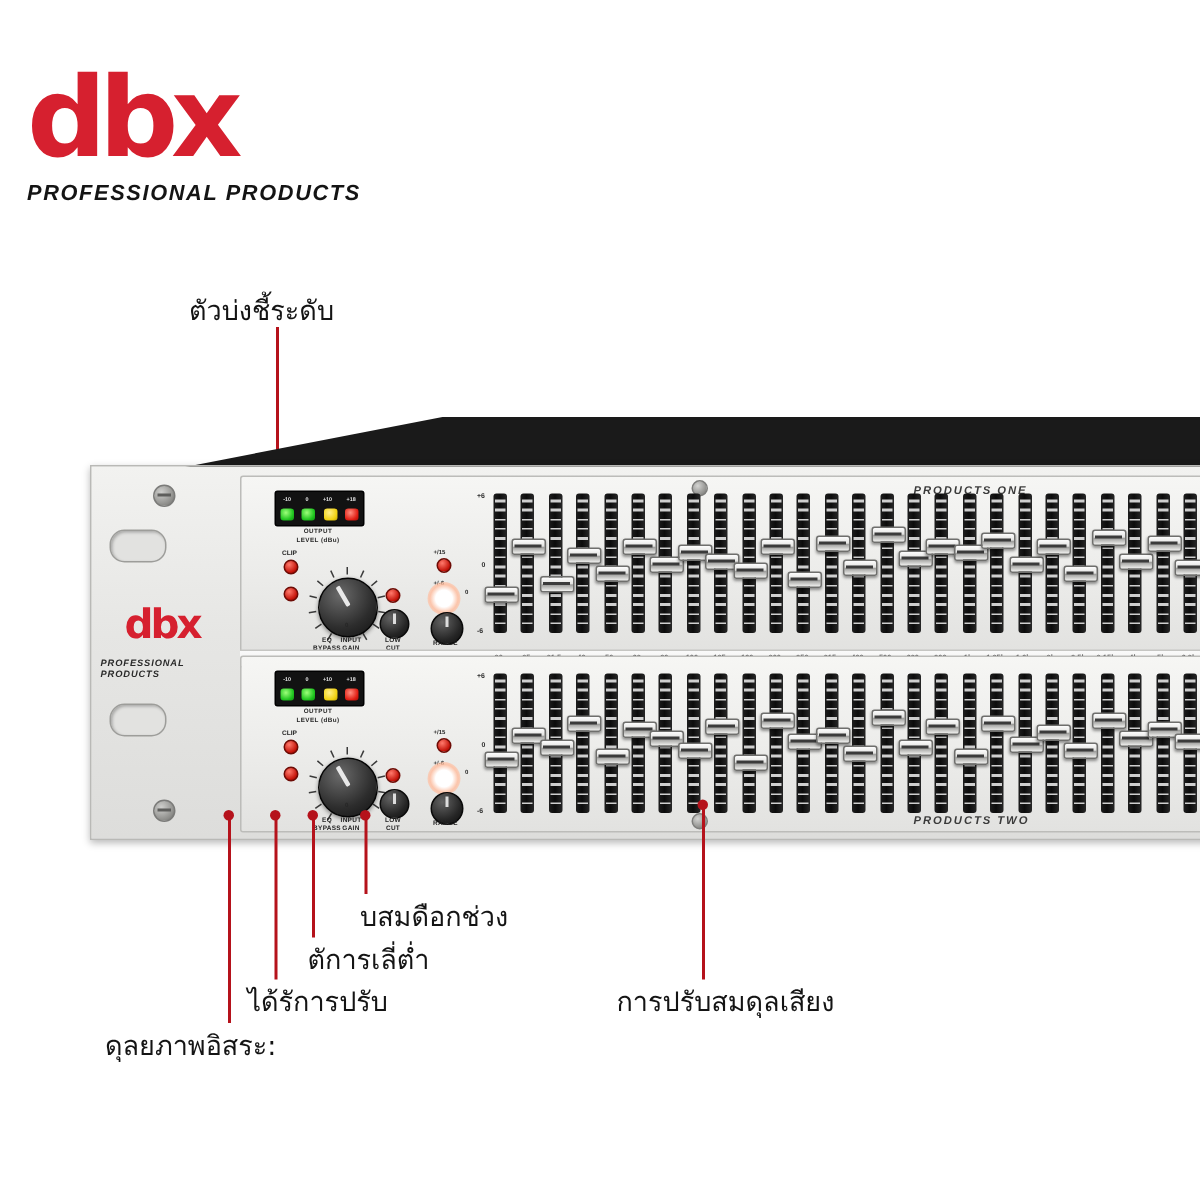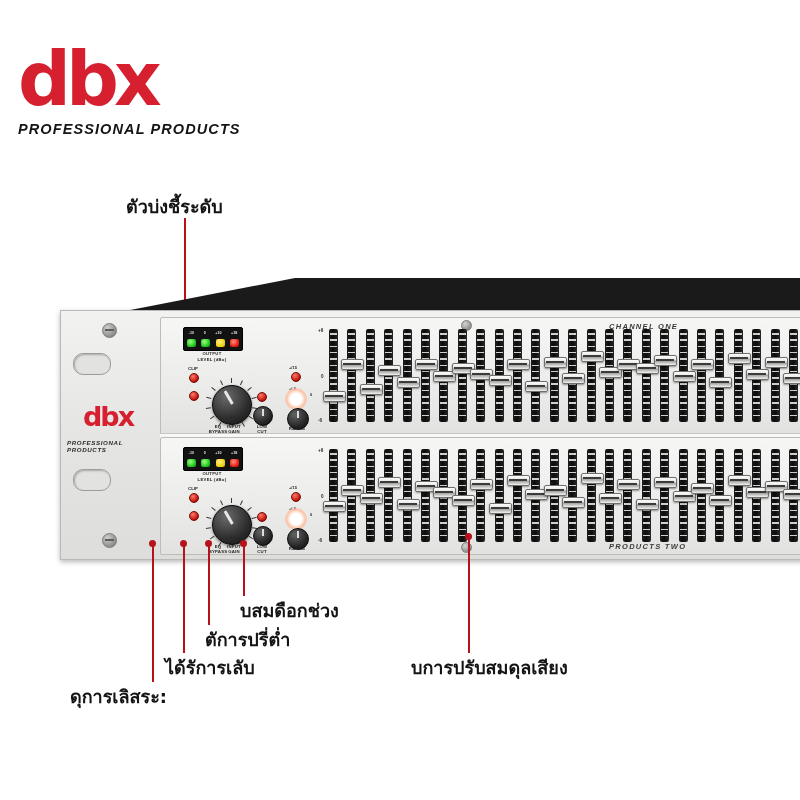--- a/index.html
+++ b/index.html
@@ -17,21 +17,21 @@
   }
   #brand .tag{
     margin-top:5px;
     font-family:"Liberation Sans",sans-serif;
     font-weight:bold;font-style:italic;font-size:14.5px;
     letter-spacing:1.1px;color:#141414;
   }
 
   
   .anno{
-    position:absolute;color:#141414;font-weight:bold;
+    position:absolute;color:#141414;font-weight:normal;
     font-family:"DejaVu Sans","Liberation Sans",sans-serif;
     font-size:18px;white-space:nowrap;
   }
   .leader{position:absolute;background:#b5121b;width:2px;}
   .dot{position:absolute;width:7px;height:7px;border-radius:50%;background:#b5121b;}
 
   
   #device{position:absolute;left:60px;top:278px;width:760px;height:280px;}
   #topdeck{
     position:absolute;left:60px;top:0;width:700px;height:34px;
@@ -202,21 +202,21 @@
       <div class="earscrew" style="left:41px;top:12px;"></div>
       <div class="earslot" style="top:42px;"></div>
       <div id="earlogo">dbx</div>
       <div id="eartag">PROFESSIONAL PRODUCTS</div>
       <div class="earslot" style="top:158px;"></div>
       <div class="earscrew" style="left:41px;top:222px;"></div>
     </div>
 
     <div class="chpanel" id="ch1">
       <div class="panelscrew" style="left:300px;top:2px;"></div>
-      <div class="chlabel" style="left:448px;top:4px;">CHANNEL ONE</div>
+      <div class="chlabel" style="left:448px;top:4px;">PRODUCTS ONE</div>
 
       <div class="ctrl">
         <div class="ledbar">
           <div class="scale">
             <span>-10</span>
             <span>0</span>
             <span>+10</span>
             <span>+18</span>
           </div>
           <div class="lamps">
@@ -1394,27 +1394,27 @@
         </div>
     </div>
 
   </div>
 </div>
 
 <div class="anno" style="left:240px;top:596px;">บสมดือกช่วง</div>
 <div class="leader" style="left:243px;top:546px;height:50px;"></div>
 <div class="dot" style="left:239.5px;top:540px;"></div>
 
-<div class="anno" style="left:205px;top:625px;">ตัการปรี่ต่ำ</div>
+<div class="anno" style="left:205px;top:625px;">ตัการเลี่ต่ำ</div>
 <div class="leader" style="left:208px;top:546px;height:79px;"></div>
 <div class="dot" style="left:204.5px;top:540px;"></div>
 
-<div class="anno" style="left:165px;top:653px;">ได้รัการเลับ</div>
+<div class="anno" style="left:165px;top:653px;">ได้รัการปรับ</div>
 <div class="leader" style="left:183px;top:546px;height:107px;"></div>
 <div class="dot" style="left:179.5px;top:540px;"></div>
 
-<div class="anno" style="left:70px;top:682px;">ดุการเลิสระ:</div>
+<div class="anno" style="left:70px;top:682px;">ดุลยภาพอิสระ:</div>
 <div class="leader" style="left:152px;top:546px;height:136px;"></div>
 <div class="dot" style="left:148.5px;top:540px;"></div>
 
-<div class="anno" style="left:411px;top:653px;">บการปรับสมดุลเสียง</div>
+<div class="anno" style="left:411px;top:653px;">การปรับสมดุลเสียง</div>
 <div class="leader" style="left:468px;top:538px;height:115px;"></div>
 <div class="dot" style="left:464.5px;top:533px;"></div>
 
 </body></html>

